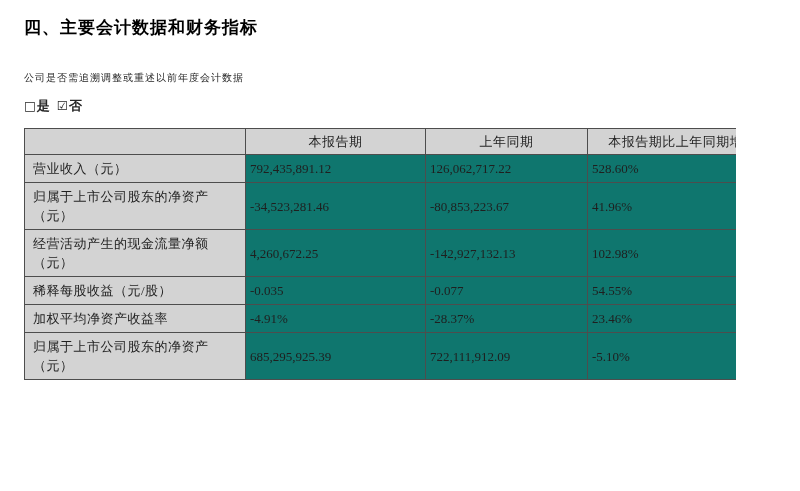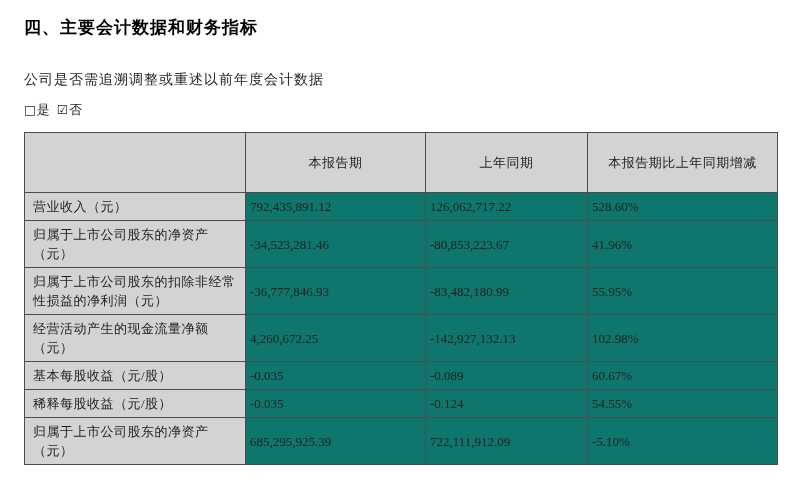--- a/index.html
+++ b/index.html
@@ -3,43 +3,44 @@
 <meta charset="utf-8">
 <style>
   * { margin: 0; padding: 0; box-sizing: border-box; }
   html, body {
     width: 800px;
     background: #ffffff;
     font-family: "Liberation Serif", "DejaVu Serif", serif;
     color: #1f1f1f;
   }
   .doc {
-    width: 800px;
+    width: 736px;
     height: 491px;
     padding: 14px 23px 0 24px;
     overflow: hidden;
   }
   .section-title {
     font-size: 17px;
     font-weight: bold;
     color: #000000;
     letter-spacing: 1px;
     margin-top: 2px;
   }
   .restate-question {
-    font-size: 14px;
+    font-size: 10px;
     margin-top: 32px;
     letter-spacing: 1px;
     color: #262626;
   }
   .checkbox-row {
     font-size: 13px;
     margin-top: 12px;
     letter-spacing: 1px;
     color: #262626;
+    font-weight: bold;
   }
   .checkbox-option { margin-right: 6px; }
   .checkbox-glyph { font-family: "DejaVu Sans", sans-serif; font-size: 12.5px; }
   table.fin {
     margin-top: 13px;
     width: 753px;
     border-collapse: collapse;
     table-layout: fixed;
     font-size: 13px;
   }
@@ -49,21 +50,21 @@
     line-height: 19px;
     font-weight: normal;
   }
   col.c-label  { width: 221px; }
   col.c-cur    { width: 180px; }
   col.c-prior  { width: 162px; }
   col.c-change { width: 190px; }
   .hcell {
     background: #d3d3d3;
     text-align: center;
-    padding: 20px 4px;
+    padding: 3px 4px;
     letter-spacing: 0.5px;
   }
   .lcell {
     background: #d3d3d3;
     text-align: left;
     padding: 4px 6px 4px 8px;
     letter-spacing: 0.5px;
   }
   .vcell {
     background: #0f766e;
@@ -108,48 +109,42 @@
         <td class="vcell">528.60%</td>
       </tr>
 
       <tr class="row-tall">
         <td class="lcell">归属于上市公司股东的净资产（元）</td>
         <td class="vcell">-34,523,281.46</td>
         <td class="vcell">-80,853,223.67</td>
         <td class="vcell">41.96%</td>
       </tr>
 
-      <tr class="row-tall">
-        <td class="lcell">归属于上市公司股东的扣除非经常性损益的净利润（元）</td>
-        <td class="vcell">-36,777,846.93</td>
-        <td class="vcell">-83,482,180.99</td>
-        <td class="vcell">55.95%</td>
-      </tr>
 
       <tr class="row-tall">
         <td class="lcell">经营活动产生的现金流量净额（元）</td>
         <td class="vcell">4,260,672.25</td>
         <td class="vcell">-142,927,132.13</td>
         <td class="vcell">102.98%</td>
       </tr>
 
-      <tr class="row-short">
-        <td class="lcell">基本每股收益（元/股）</td>
-        <td class="vcell">-0.035</td>
-        <td class="vcell">-0.089</td>
-        <td class="vcell">60.67%</td>
-      </tr>
 
       <tr class="row-short">
         <td class="lcell">稀释每股收益（元/股）</td>
         <td class="vcell">-0.035</td>
-        <td class="vcell">-0.124</td>
+        <td class="vcell">-0.077</td>
         <td class="vcell">54.55%</td>
       </tr>
 
+      <tr class="row-short">
+        <td class="lcell">加权平均净资产收益率</td>
+        <td class="vcell">-4.91%</td>
+        <td class="vcell">-28.37%</td>
+        <td class="vcell">23.46%</td>
+      </tr>
 
 
 
       <tr class="row-tall">
         <td class="lcell">归属于上市公司股东的净资产（元）</td>
         <td class="vcell">685,295,925.39</td>
         <td class="vcell">722,111,912.09</td>
         <td class="vcell">-5.10%</td>
       </tr>
     </tbody>

